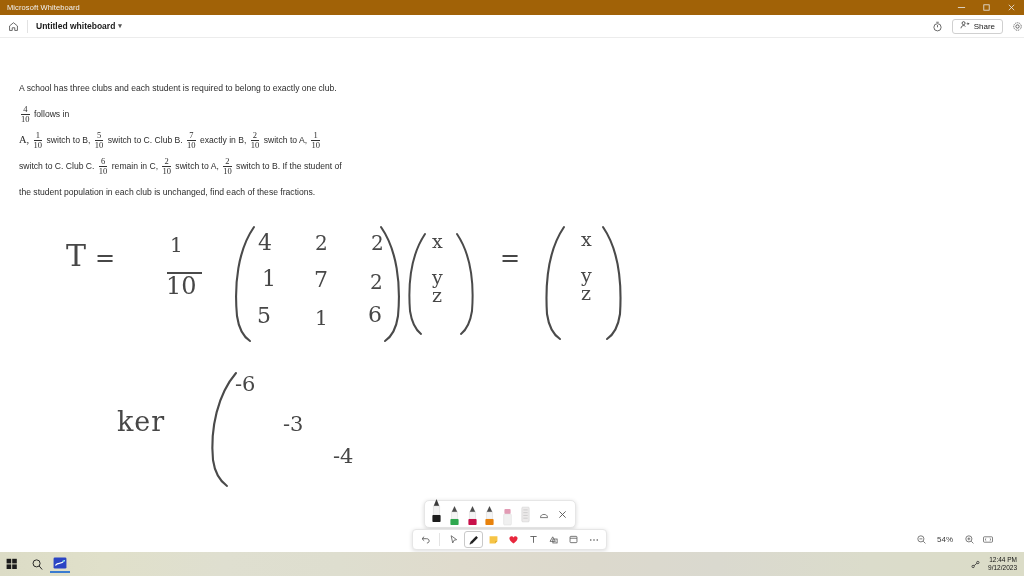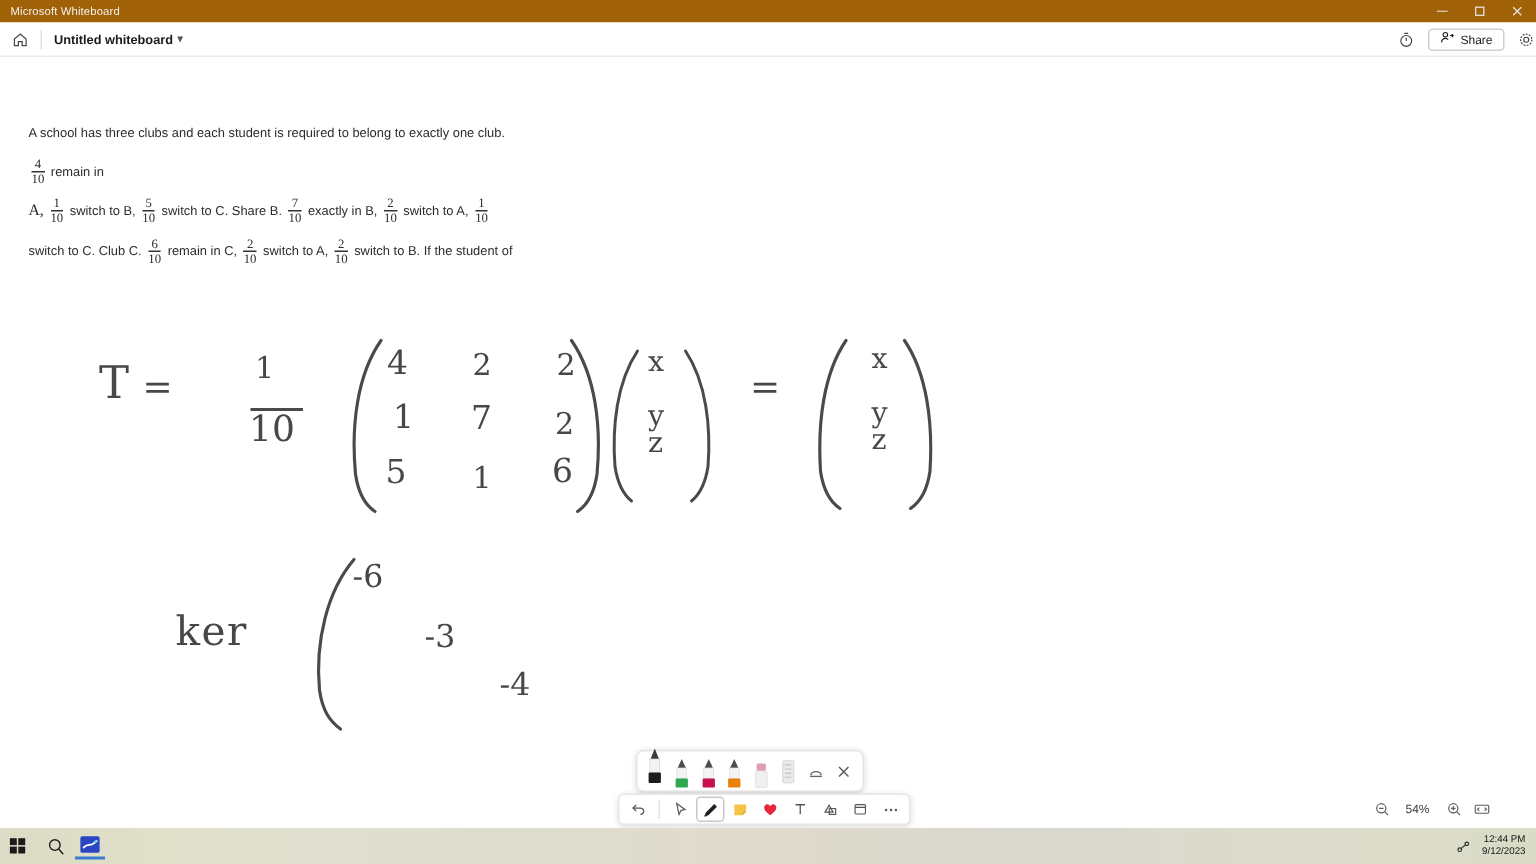--- a/index.html
+++ b/index.html
@@ -202,34 +202,34 @@
 
   <div class="canvas">
 
     <div class="problem">
       <div class="ln">A school has three clubs and each student is required to belong to exactly one club.</div>
       <div class="ln">
         <span class="frac">
           <span class="num">4</span>
           <span class="den">10</span>
         </span>
-        <span>remain in</span>
+        <span>follows in</span>
       </div>
       <div class="ln">
         <span class="serif">A,</span>
         <span class="frac">
           <span class="num">1</span>
           <span class="den">10</span>
         </span>
         <span>switch to B,</span>
         <span class="frac">
           <span class="num">5</span>
           <span class="den">10</span>
         </span>
-        <span>switch to C. Share B.</span>
+        <span>switch to C. Club B.</span>
         <span class="frac">
           <span class="num">7</span>
           <span class="den">10</span>
         </span>
         <span>exactly in B,</span>
         <span class="frac">
           <span class="num">2</span>
           <span class="den">10</span>
         </span>
         <span>switch to A,</span>
@@ -249,20 +249,21 @@
           <span class="num">2</span>
           <span class="den">10</span>
         </span>
         <span>switch to A,</span>
         <span class="frac">
           <span class="num">2</span>
           <span class="den">10</span>
         </span>
         <span>switch to B. If the student of</span>
       </div>
+      <div class="ln">the student population in each club is unchanged, find each of these fractions.</div>
     </div>
 
     <div class="ink hw" style="left:66px; top:200px; font-size:30px;">T</div>
     <div class="ink hw" style="left:95px; top:206px; font-size:24px;">=</div>
 
     <div class="ink hw" style="left:170px; top:195px; font-size:20px;">1</div>
     <div class="ink" style="left:167px; top:234px; width:35px; height:1.6px; background:#4a4a4a;"></div>
     <div class="ink hw" style="left:166px; top:234px; font-size:24px;">10</div>
 
     <svg class="ink" style="left:228px; top:186px;" width="32" height="120" viewBox="0 0 32 120">

